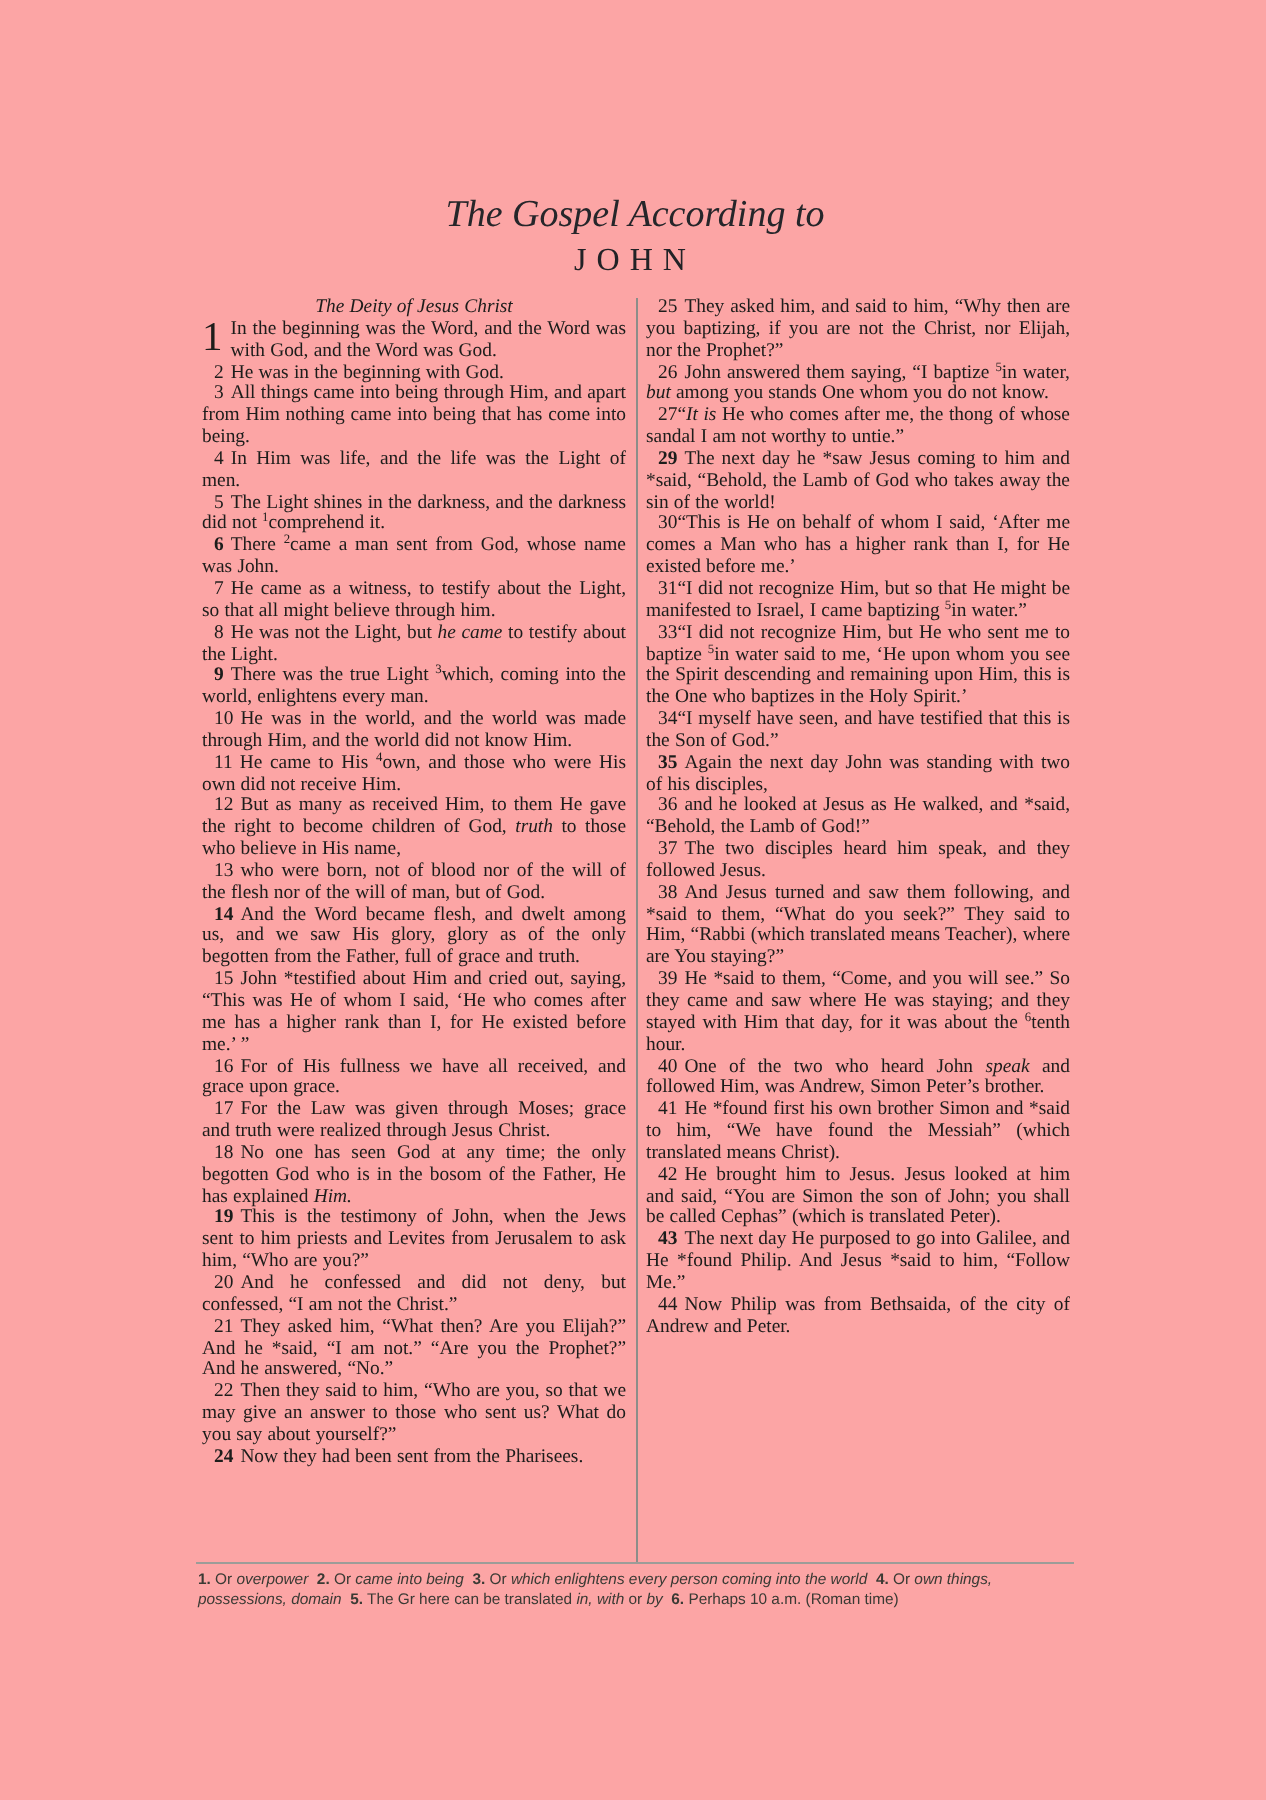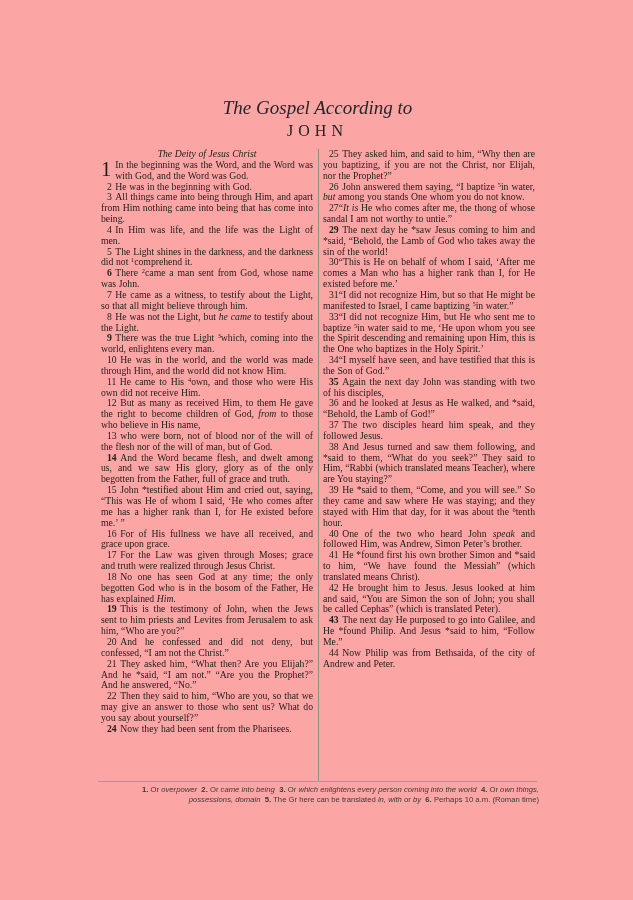--- a/index.html
+++ b/index.html
@@ -32,21 +32,21 @@
   .vn.b{font-weight:bold;}
   .vn.tight{margin-right:0;}
   .dropcap{float:left;font-size:20.5px;line-height:19.5px;margin:0.5px 4px 0 0;}
   sup{font-size:6.4px;line-height:0;vertical-align:3.5px;}
   .sc{font-variant:small-caps;}
   i{}
   .footnote-rule{position:absolute;top:781px;left:98px;width:439px;height:1px;background:#9c9c98;}
   .footnotes{
     position:absolute;top:785px;left:99px;width:440px;
     font-family:"Liberation Sans", sans-serif;font-size:7.7px;line-height:9.5px;
-    color:#3a3a34;text-align:right;
+    color:#3a3a34;text-align:left;
   }
   .footnotes b{font-weight:bold;}
 </style>
 </head>
 <body>
 
 <div class="page">
   <div class="series-title">The Gospel According to</div>
   <div class="book-name">JOHN</div>
 
@@ -57,21 +57,21 @@
         <p class="verse"><span class="vn">2</span><span>He was in the beginning with God.</span></p>
         <p class="verse"><span class="vn">3</span><span>All things came into being through Him, and apart from Him nothing came into being that has come into being.</span></p>
         <p class="verse"><span class="vn">4</span><span>In Him was life, and the life was the Light of men.</span></p>
         <p class="verse"><span class="vn">5</span><span>The Light shines in the darkness, and the darkness did not <sup>1</sup>comprehend it.</span></p>
         <p class="verse"><span class="vn b">6</span><span>There <sup>2</sup>came a man sent from God, whose name was John.</span></p>
         <p class="verse"><span class="vn">7</span><span>He came as a witness, to testify about the Light, so that all might believe through him.</span></p>
         <p class="verse"><span class="vn">8</span><span>He was not the Light, but <i>he came</i> to testify about the Light.</span></p>
         <p class="verse"><span class="vn b">9</span><span>There was the true Light <sup>3</sup>which, coming into the world, enlightens every man.</span></p>
         <p class="verse"><span class="vn">10</span><span>He was in the world, and the world was made through Him, and the world did not know Him.</span></p>
         <p class="verse"><span class="vn">11</span><span>He came to His <sup>4</sup>own, and those who were His own did not receive Him.</span></p>
-        <p class="verse"><span class="vn">12</span><span>But as many as received Him, to them He gave the right to become children of God, <i>from</i> to those who believe in His name,</span></p>
+        <p class="verse"><span class="vn">12</span><span>But as many as received Him, to them He gave the right to become children of God, <i>truth</i> to those who believe in His name,</span></p>
         <p class="verse"><span class="vn">13</span><span>who were born, not of blood nor of the will of the flesh nor of the will of man, but of God.</span></p>
         <p class="verse"><span class="vn b">14</span><span>And the Word became flesh, and dwelt among us, and we saw His glory, glory as of the only begotten from the Father, full of grace and truth.</span></p>
         <p class="verse"><span class="vn">15</span><span>John *testified about Him and cried out, saying, “This was He of whom I said, ‘He who comes after me has a higher rank than I, for He existed before me.’ ”</span></p>
         <p class="verse"><span class="vn">16</span><span>For of His fullness we have all received, and grace upon grace.</span></p>
         <p class="verse"><span class="vn">17</span><span>For the Law was given through Moses; grace and truth were realized through Jesus Christ.</span></p>
         <p class="verse"><span class="vn">18</span><span>No one has seen God at any time; the only begotten God who is in the bosom of the Father, He has explained <i>Him.</i></span></p>
         <p class="verse"><span class="vn b">19</span><span>This is the testimony of John, when the Jews sent to him priests and Levites from Jerusalem to ask him, “Who are you?”</span></p>
         <p class="verse"><span class="vn">20</span><span>And he confessed and did not deny, but confessed, “I am not the Christ.”</span></p>
         <p class="verse"><span class="vn">21</span><span>They asked him, “What then? Are you Elijah?” And he *said, “I am not.” “Are you the Prophet?” And he answered, “No.”</span></p>
         <p class="verse"><span class="vn">22</span><span>Then they said to him, “Who are you, so that we may give an answer to those who sent us? What do you say about yourself?”</span></p>

